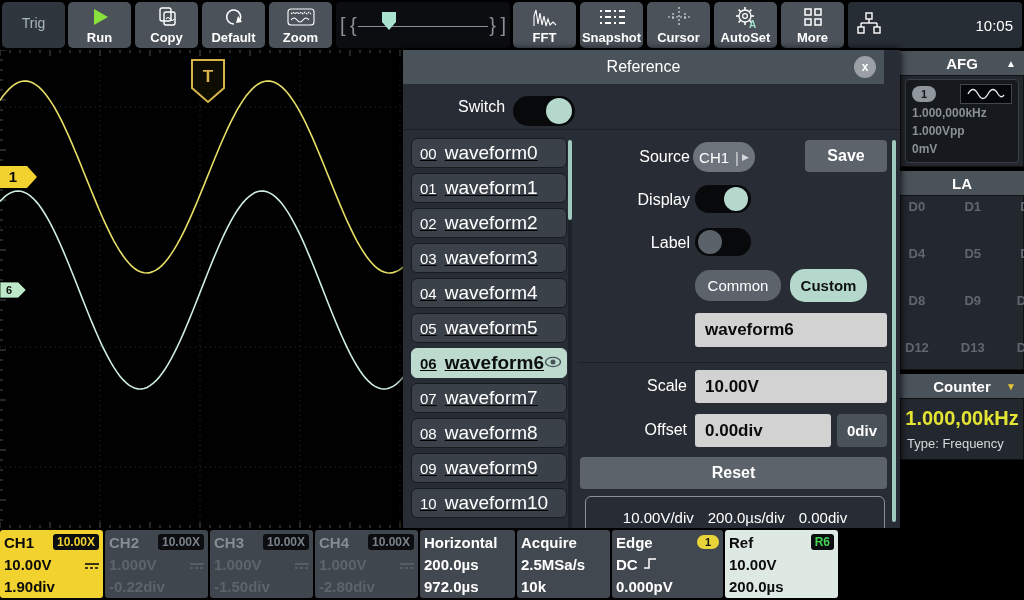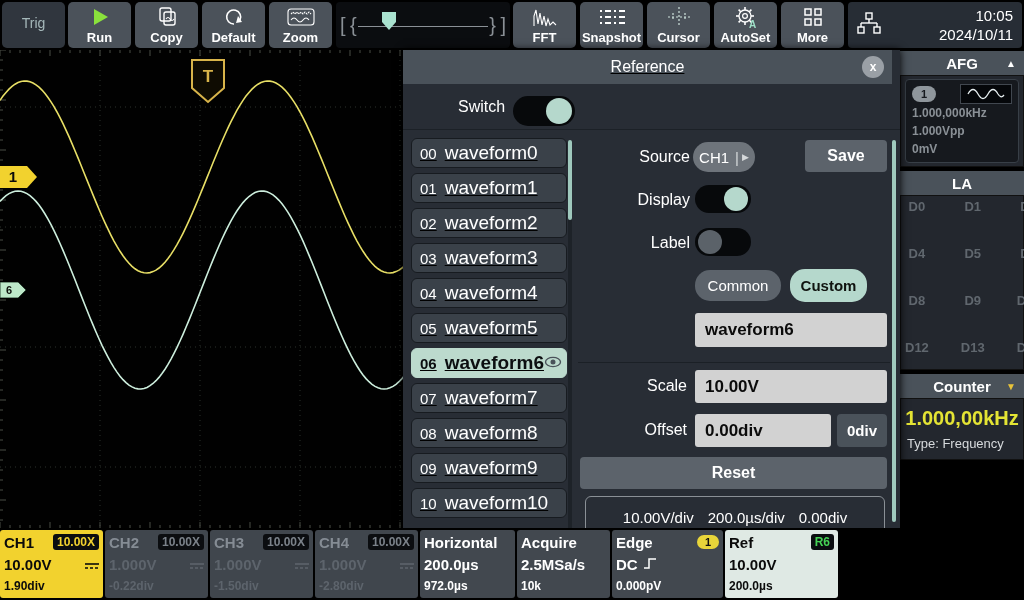--- a/index.html
+++ b/index.html
@@ -24,21 +24,21 @@
                  display:flex; align-items:center; }
   .clock-panel .lan { margin-left:8px; }
   .clock-txt { flex:1; text-align:right; padding-right:9px; color:#fff; font-size:15px; line-height:19px; }
 
   
   .scope { position:absolute; top:50px; left:0; width:900px; height:478px; background:#010101; }
   .marker { position:absolute; }
 
   
   .dialog { position:absolute; left:403px; top:50px; width:497px; height:478px; background:#282d35; box-shadow:0 0 8px #000; }
-  .dlg-header { position:absolute; top:0; left:0; right:8px; height:34px; background:#4a525a; display:flex; align-items:center; justify-content:center;text-decoration:underline; }
+  .dlg-header { position:absolute; top:0; left:0; right:16px; height:34px; background:#4a525a; display:flex; align-items:center; justify-content:center; }
   .dlg-title { color:#fff; font-size:16px; }
   .dlg-close { position:absolute; right:8px; top:6px; width:22px; height:22px; border-radius:50%; background:#9aa0a6;
                color:#fff; font-size:12px; font-weight:bold; display:flex; align-items:center; justify-content:center; cursor:pointer; }
   .switch-row { position:absolute; top:42px; left:0; width:100%; height:38px; border-bottom:1px solid #1c2127; }
   .switch-lbl { position:absolute; left:55px; top:6px; color:#fff; font-size:16px; }
   .toggle { position:relative; border-radius:15px; background:#07090b; cursor:pointer; }
   .toggle .knob { position:absolute; top:2px; border-radius:50%; }
   .toggle.on .knob { right:3px; background:#b5d8cc; }
   .toggle.off .knob { left:3px; background:#5b6269; }
   .tg-big { width:62px; height:30px; } .tg-big .knob { width:26px; height:26px; }
@@ -98,21 +98,21 @@
   .counter-val { color:#e4e434; font-size:20px; font-weight:bold; text-align:center; padding:8px 0 4px; }
   .counter-type { color:#d7dadd; font-size:13px; padding:2px 0 8px 6px; }
 
   
   .bottombar { position:absolute; top:528px; left:0; width:1024px; height:72px; background:#000; }
   .blk { position:absolute; top:2px; height:68px; border-radius:3px; padding:1px 4px; }
   .blk .r1 { display:flex; justify-content:space-between; align-items:center; height:22px; }
   .blk .nm { font-size:15px; font-weight:bold; }
   .blk .badge { font-size:12px; font-weight:bold; background:#0b0d10; border-radius:3px; padding:1px 4px; }
   .blk .r2 { display:flex; justify-content:space-between; align-items:center; height:22px; font-size:15px; font-weight:bold; }
-  .blk .r3 { height:22px; font-size:12px; font-weight:bold; display:flex; align-items:center; }
+  .blk .r3 { height:22px; font-size:15px; font-weight:bold; display:flex; align-items:center; }
   .blk-ch1 { left:0; width:103px; background:#f2d22e; color:#0b0b0b; }
   .blk-ch1 .badge { color:#f2d22e; }
   .blk-gray { background:#40464d; }
   .blk-gray .nm { color:#858c94; } .blk-gray .badge { color:#7b828a; }
   .blk-gray .r2, .blk-gray .r3 { color:#5d646c; }
   .blk-ch2 { left:105px; width:103px; } .blk-ch3 { left:210px; width:103px; } .blk-ch4 { left:315px; width:103px; }
   .blk-wh .nm, .blk-wh .r2, .blk-wh .r3 { color:#fff; }
   .blk-horiz { left:420px; width:95px; background:#42484f; }
   .blk-acq { left:517px; width:93px; background:#42484f; }
   .blk-edge { left:612px; width:111px; background:#42484f; }
@@ -254,21 +254,20 @@
           <line x1="13" y1="9" x2="13" y2="13"></line>
             <line x1="5" y1="13" x2="21" y2="13"></line>
           <line x1="5" y1="13" x2="5" y2="17"></line>
             <line x1="21" y1="13" x2="21" y2="17"></line>
           <rect x="2" y="17" width="6" height="6"></rect>
             <rect x="18" y="17" width="6" height="6"></rect>
         </svg>
       </span>
       <div class="clock-txt">
         <div>10:05</div>
-        <div>2024/10/11</div>
       </div>
     </div>
   </header>
 
   <div class="scope">
     <svg id="scope-svg" width="900" height="478">
         <line x1="100" y1="0" x2="100" y2="478" stroke="#2d332c" stroke-width="1" stroke-dasharray="1 4"></line>
         <line x1="200" y1="0" x2="200" y2="478" stroke="#2d332c" stroke-width="1" stroke-dasharray="1 4"></line>
         <line x1="300" y1="0" x2="300" y2="478" stroke="#2d332c" stroke-width="1" stroke-dasharray="1 4"></line>
         <line x1="400" y1="0" x2="400" y2="478" stroke="#2d332c" stroke-width="1" stroke-dasharray="1 4"></line>

